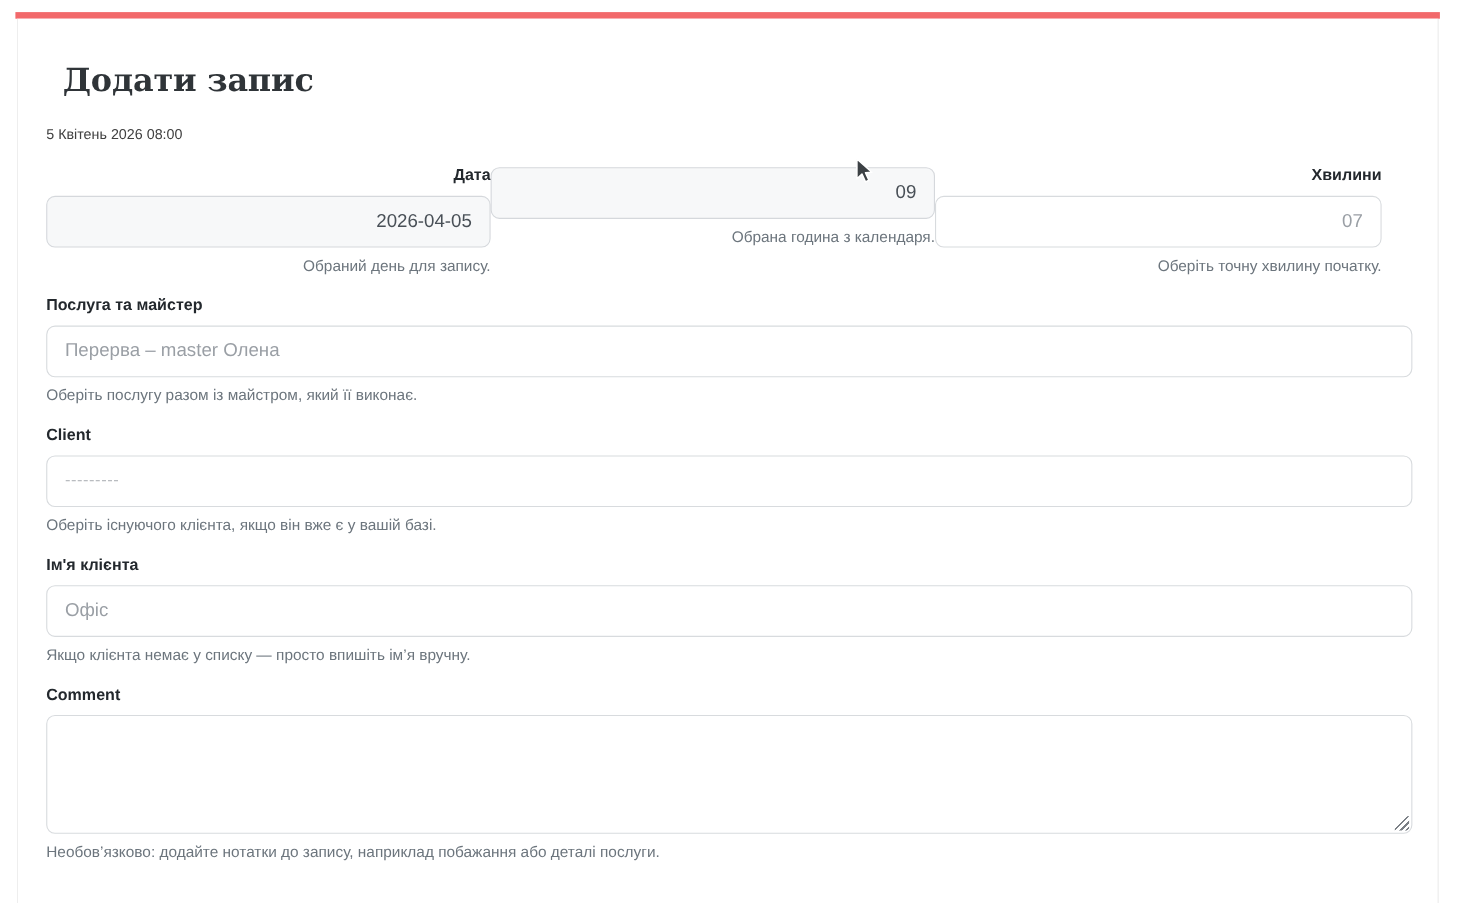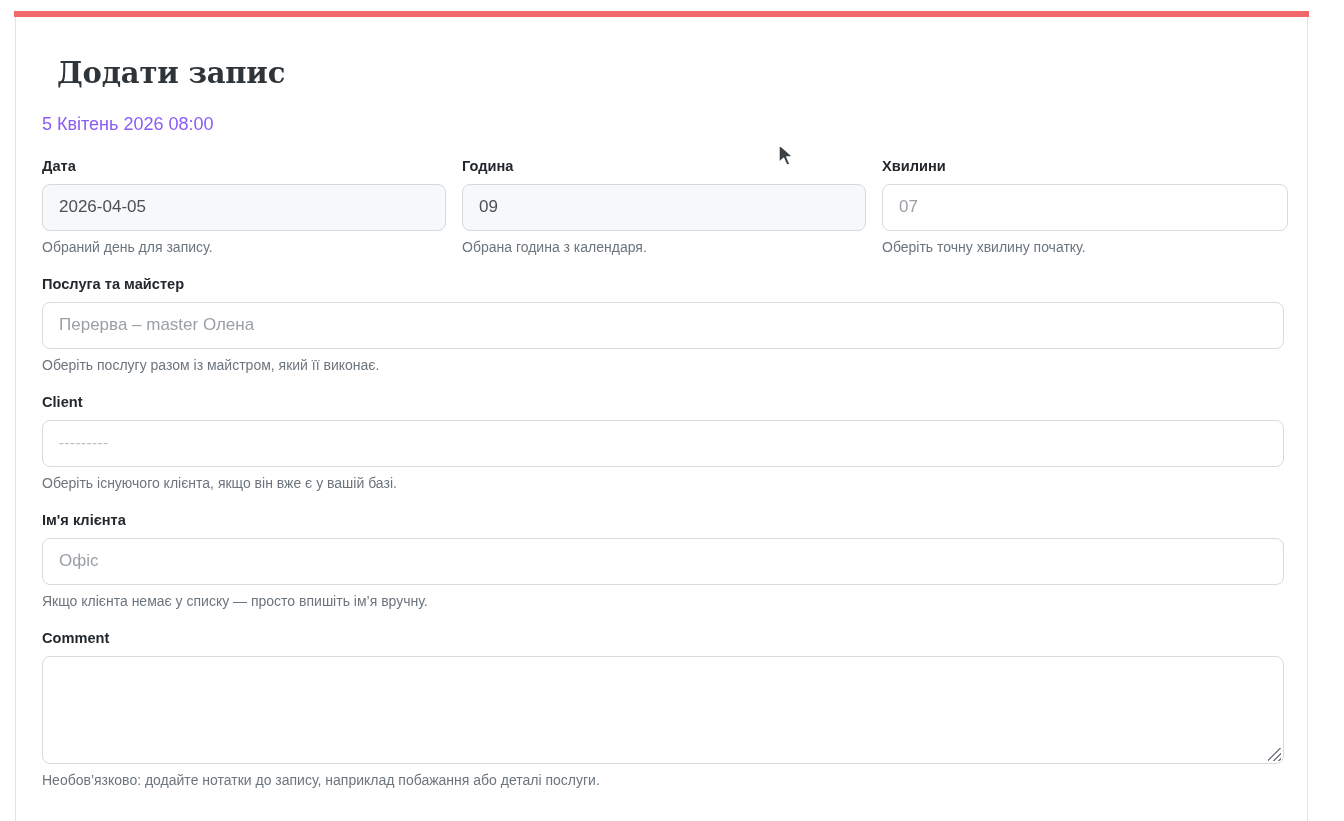--- a/index.html
+++ b/index.html
@@ -61,30 +61,30 @@
     font-size: 29px;
     font-weight: bold;
     color: #2f3438;
     letter-spacing: -0.2px;
     line-height: 1.15;
   }
 
   .page-subtitle {
     margin: 0;
     padding-top: 9px;
-    font-size: 18px;
-    color: #8b5cf6;
+    font-size: 13px;
+    color: #404040;
     line-height: 1.2;
   }
 
   
   .row-3 {
     display: flex;
-    gap: 16px;
     margin-top: 22px;
+    text-align: right;
   }
   .col-date  { width: 404px; flex: none; }
   .col-hour  { width: 404px; flex: none; }
   .col-min   { width: 406px; flex: none; }
 
   .field-group { margin-top: 19px; }
 
   .field-label {
     display: block;
     font-size: 14.6px;
@@ -189,21 +189,20 @@
 
       <div class="row-3">
 
         <div class="col-date">
           <label class="field-label">Дата</label>
           <div class="control readonly-gray">2026-04-05</div>
           <span class="help-text">Обраний день для запису.</span>
         </div>
 
         <div class="col-hour">
-          <label class="field-label">Година</label>
           <div class="control readonly-gray">09</div>
           <span class="help-text">Обрана година з календаря.</span>
         </div>
 
         <div class="col-min">
           <label class="field-label">Хвилини</label>
           <div class="control placeholder-text">07</div>
           <span class="help-text">Оберіть точну хвилину початку.</span>
         </div>
 

